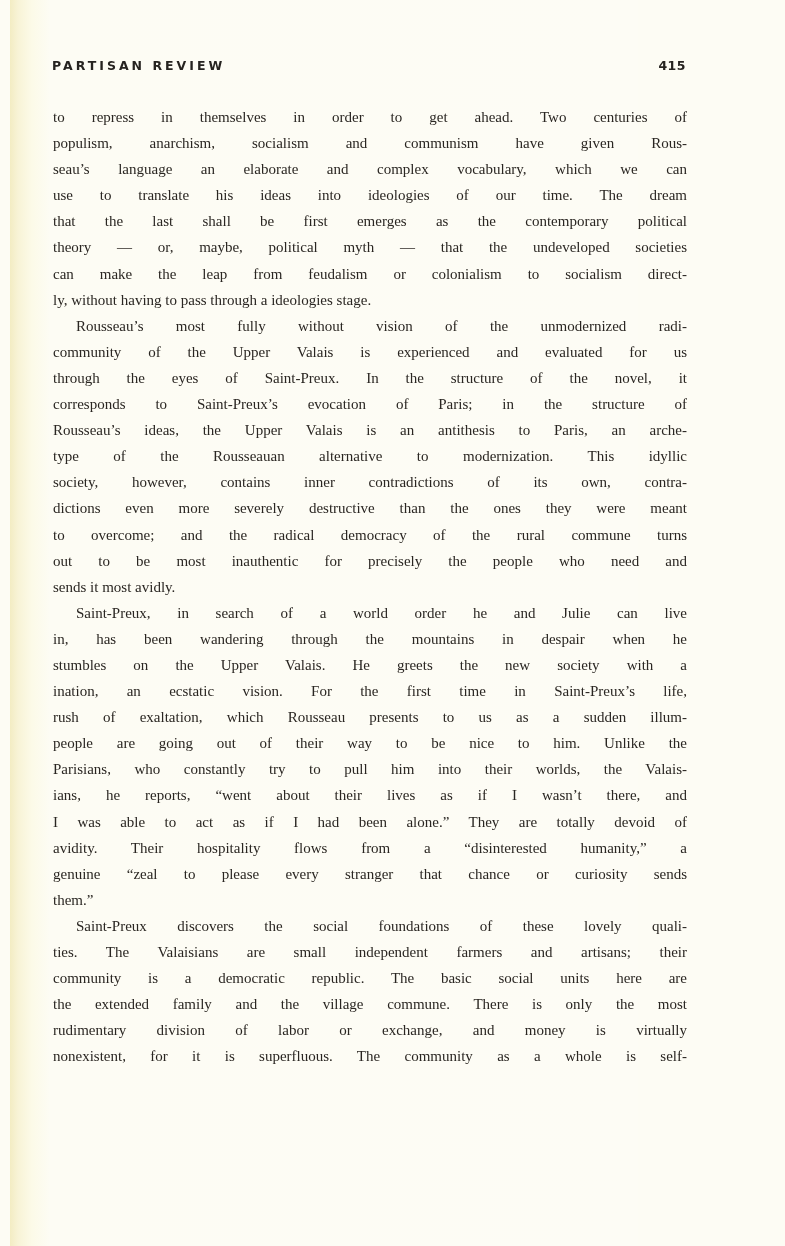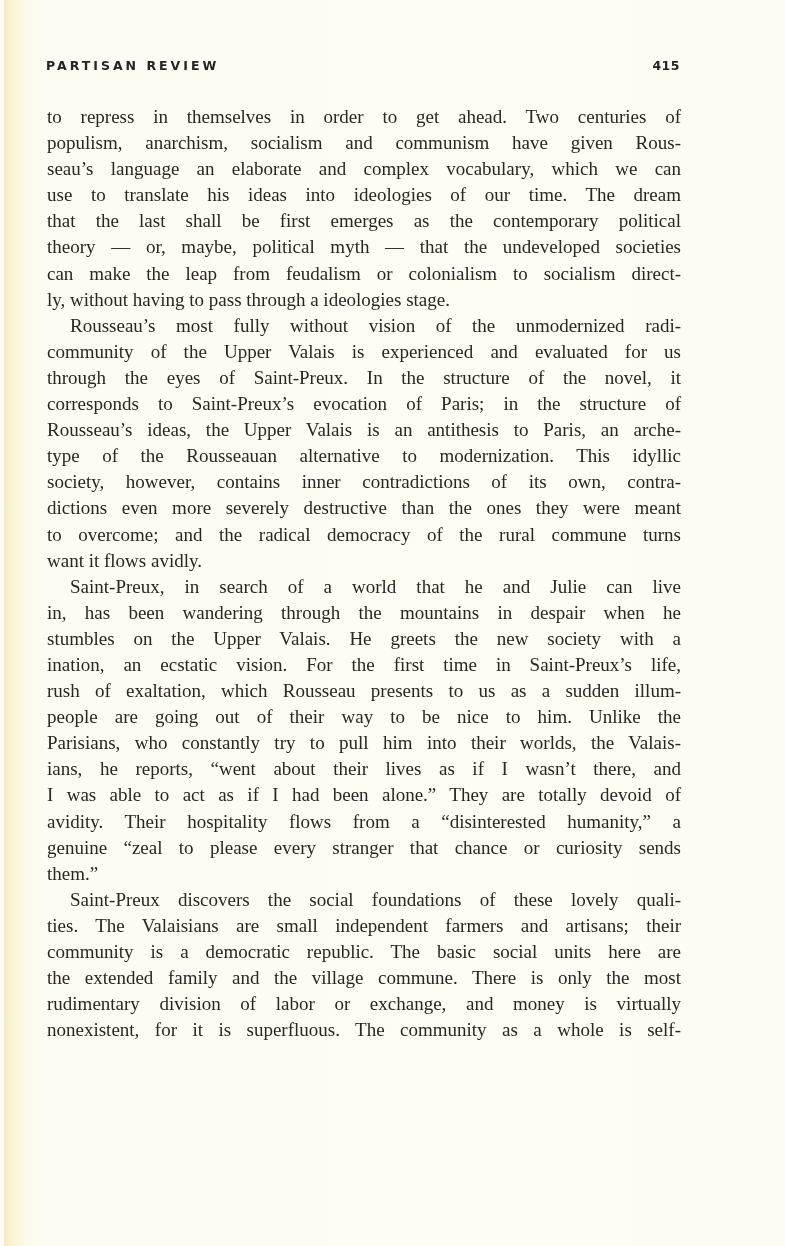--- a/index.html
+++ b/index.html
@@ -2,34 +2,34 @@
 <html><head>
 <meta charset="utf-8">
 <style>
   html, body { margin: 0; padding: 0; }
   body {
     width: 785px; height: 1246px; overflow: hidden;
     background: #fdfcf4;
     position: relative;
   }
   .page {
-    position: absolute; left: 4px; top: 0; width: 628px; height: 1246px;
+    position: absolute; left: 10px; top: 0; width: 628px; height: 1246px;
     background: linear-gradient(to right, #f3ecc3 0px, #f8f3d6 8px, #fcfae8 22px, #fdfcf4 40px, #fdfcf5 100%);
   }
   .running-head {
     position: absolute; left: 42px; top: 58px; width: 634px;
     display: flex; justify-content: space-between; align-items: baseline;
     font-family: "DejaVu Sans", sans-serif; font-weight: bold;
     font-size: 12.5px; color: #262320;
   }
   .journal-title { letter-spacing: 3px; }
   .page-number { letter-spacing: 0.5px; }
   .body-text {
     position: absolute; left: 43px; top: 104px; width: 634px;
-    font-family: "Liberation Serif", serif; font-size: 19px; line-height: 26.1px;
+    font-family: "Liberation Serif", serif; font-size: 15px; line-height: 26.1px;
     color: #2a2622;
   }
   .line {
     display: block; text-align: justify; text-align-last: justify;
     white-space: nowrap; height: 26.1px;
   }
   .line.last { text-align-last: left; }
   .line.indent { padding-left: 23px; }
   .line .it { font-style: italic; }
 </style>
@@ -55,24 +55,25 @@
       <div>
         <span class="line indent">Rousseau’s most fully without vision of the unmodernized radi-</span>
         <span class="line">community of the Upper Valais is experienced and evaluated for us</span>
         <span class="line">through the eyes of Saint-Preux. In the structure of the novel, it</span>
         <span class="line">corresponds to Saint-Preux’s evocation of Paris; in the structure of</span>
         <span class="line">Rousseau’s ideas, the Upper Valais is an antithesis to Paris, an arche-</span>
         <span class="line">type of the Rousseauan alternative to modernization. This idyllic</span>
         <span class="line">society, however, contains inner contradictions of its own, contra-</span>
         <span class="line">dictions even more severely destructive than the ones they were meant</span>
         <span class="line">to overcome; and the radical democracy of the rural commune turns</span>
-        <span class="line last">want it flows avidly.</span>
+        <span class="line">out to be most inauthentic for precisely the people who need and</span>
+        <span class="line last">sends it most avidly.</span>
       </div>
       <div>
-        <span class="line indent">Saint-Preux, in search of a world that he and Julie can live</span>
+        <span class="line indent">Saint-Preux, in search of a world order he and Julie can live</span>
         <span class="line">in, has been wandering through the mountains in despair when he</span>
         <span class="line">stumbles on the Upper Valais. He greets the new society with a</span>
         <span class="line">ination, an ecstatic vision. For the first time in Saint-Preux’s life,</span>
         <span class="line">rush of exaltation, which Rousseau presents to us as a sudden illum-</span>
         <span class="line">people are going out of their way to be nice to him. Unlike the</span>
         <span class="line">Parisians, who constantly try to pull him into their worlds, the Valais-</span>
         <span class="line">ians, he reports, “went about their lives as if I wasn’t there, and</span>
         <span class="line">I was able to act as if I had been alone.” They are totally devoid of</span>
         <span class="line">avidity. Their hospitality flows from a “disinterested humanity,” a</span>
         <span class="line">genuine “zeal to please every stranger that chance or curiosity sends</span>

